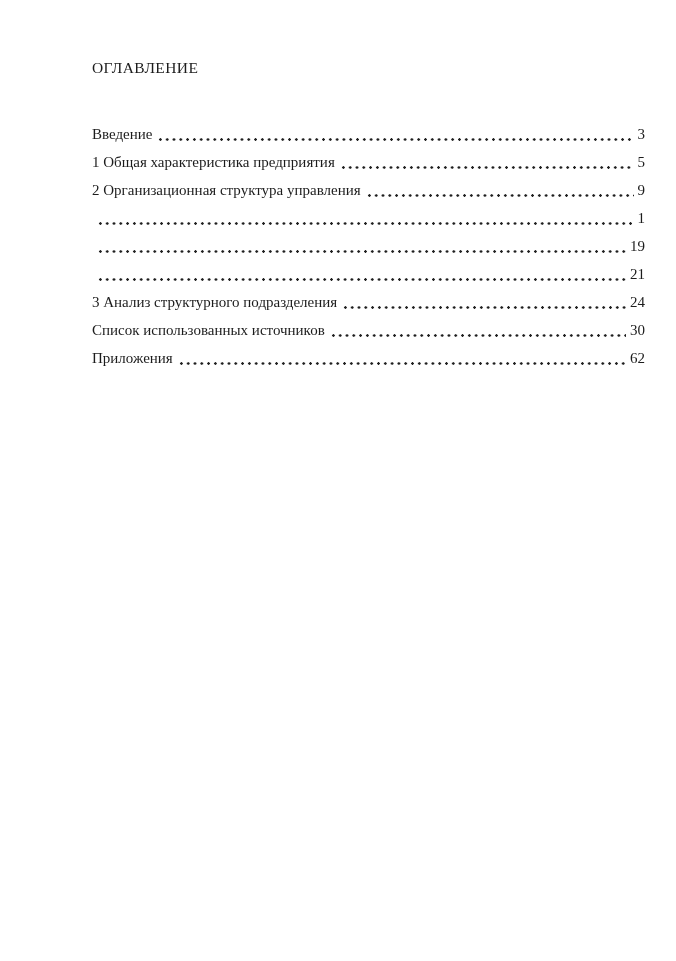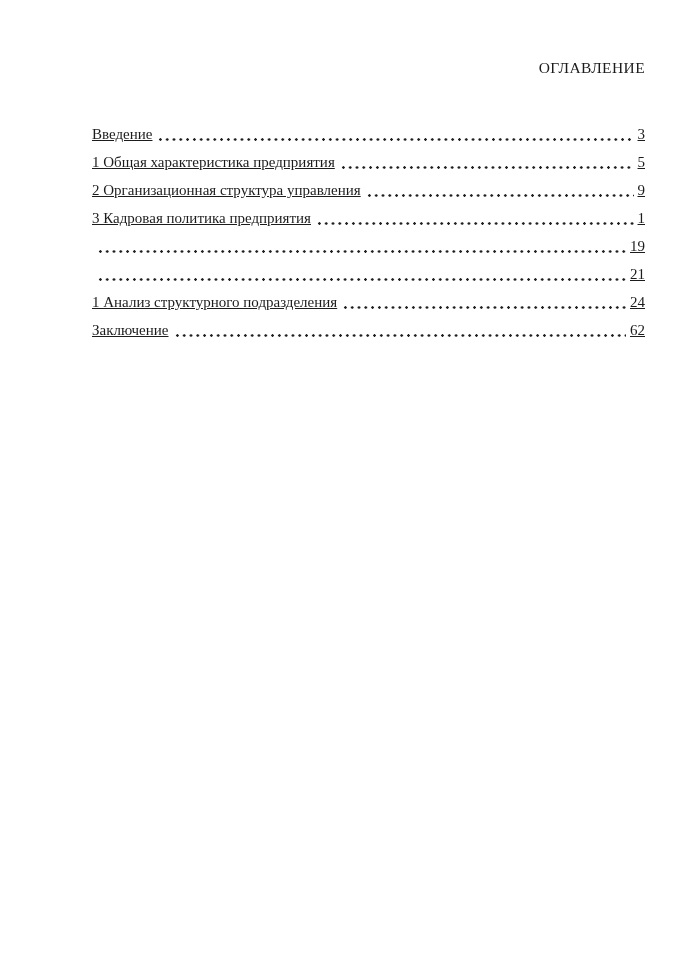--- a/index.html
+++ b/index.html
@@ -19,33 +19,32 @@
     width: 676px;
     height: 961px;
     background: #ffffff;
     padding: 54px 31px 0 92px;
   }
   .doc-title {
     margin: 0 0 38px 0;
     font-size: 15.5px;
     line-height: 28px;
     font-weight: 400;
-    text-align: right;
+    text-align: left;
     letter-spacing: 0.4px;
     white-space: nowrap;
   }
   .toc {
     font-size: 15px;
   }
   .toc-row {
     display: flex;
     align-items: center;
     line-height: 28px;
     cursor: default;
-    text-decoration: underline;
   }
   .toc-label {
     white-space: nowrap;
     flex: 0 0 auto;
   }
   .toc-dots {
     flex: 1 1 auto;
     min-width: 10px;
     align-self: stretch;
     margin: 0 4px 0 5px;
@@ -81,43 +80,47 @@
       <span class="toc-page">5</span>
     </div>
 
     <div class="toc-row">
       <span class="toc-label">2 Организационная структура управления</span>
       <span class="toc-dots"></span>
       <span class="toc-page">9</span>
     </div>
 
     <div class="toc-row">
-      <span class="toc-label">3 Кадровая политика предприятия</span>
       <span class="toc-dots"></span>
       <span class="toc-page">1</span>
     </div>
 
     <div class="toc-row">
       <span class="toc-dots"></span>
       <span class="toc-page">19</span>
     </div>
 
     <div class="toc-row">
       <span class="toc-dots"></span>
       <span class="toc-page">21</span>
     </div>
 
     <div class="toc-row">
-      <span class="toc-label">1 Анализ структурного подразделения</span>
+      <span class="toc-label">3 Анализ структурного подразделения</span>
       <span class="toc-dots"></span>
       <span class="toc-page">24</span>
     </div>
 
 
+    <div class="toc-row">
+      <span class="toc-label">Список использованных источников</span>
+      <span class="toc-dots"></span>
+      <span class="toc-page">30</span>
+    </div>
 
     <div class="toc-row">
-      <span class="toc-label">Заключение</span>
+      <span class="toc-label">Приложения</span>
       <span class="toc-dots"></span>
       <span class="toc-page">62</span>
     </div>
 
   </div>
 </div>
 
 </body></html>

